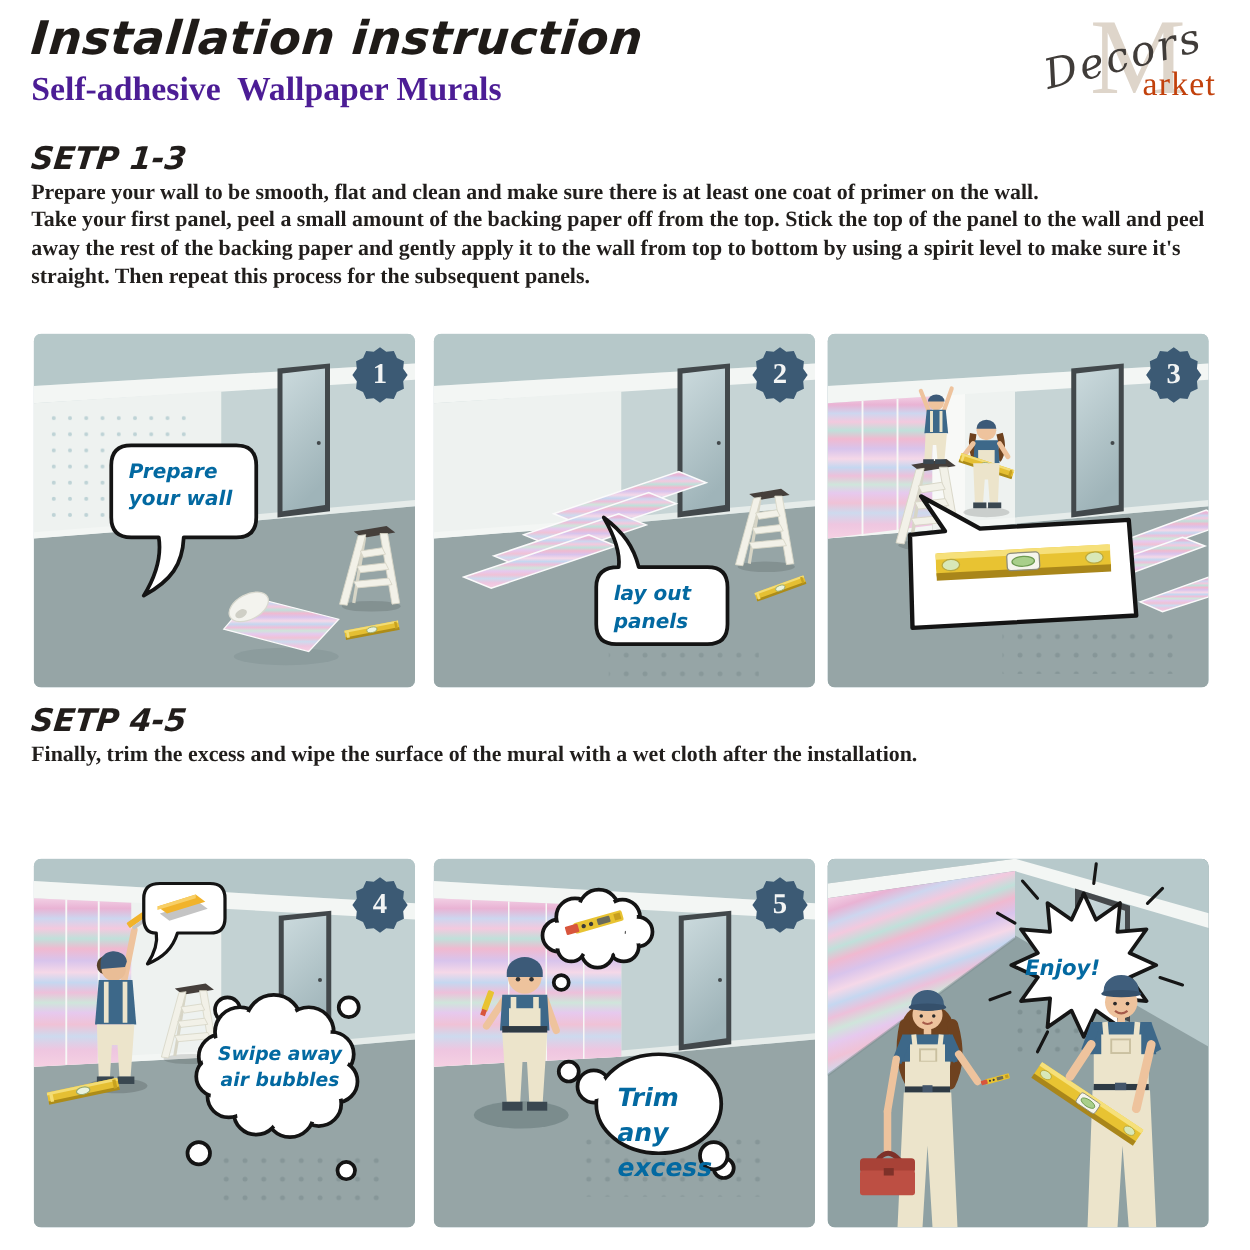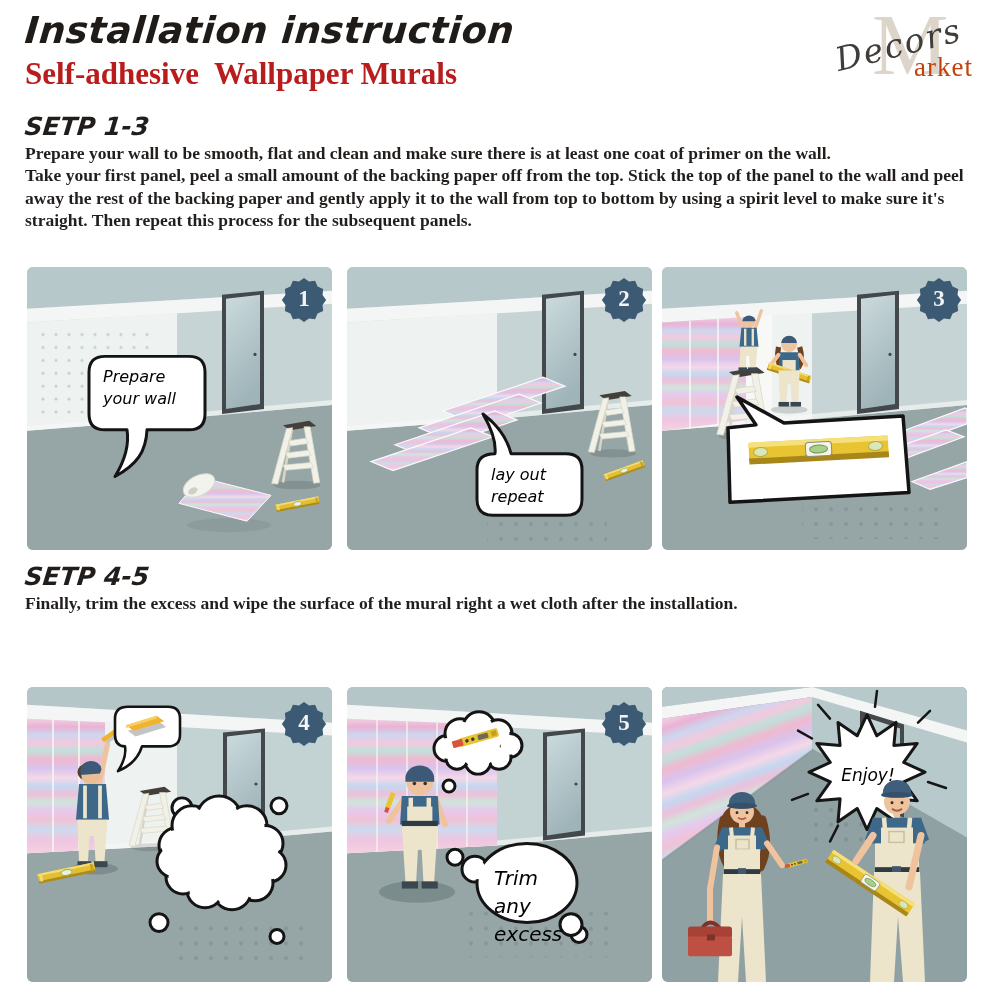--- a/index.html
+++ b/index.html
@@ -2,21 +2,21 @@
 <html><head>
 <meta charset="utf-8">
 <style>
   html,body{margin:0;padding:0;background:#ffffff;}
   .page{position:relative;width:1000px;height:1000px;background:#ffffff;overflow:hidden;
         font-family:"Liberation Sans",sans-serif;}
   .title{position:absolute;left:25px;top:12px;font-family:"DejaVu Sans",sans-serif;
          font-style:italic;font-weight:900;font-size:37px;line-height:1;color:#1f1b18;
          transform:skewX(-5deg);letter-spacing:.5px;}
   .subtitle{position:absolute;left:25px;top:57px;font-family:"Liberation Serif",serif;
-         font-weight:700;font-size:31px;line-height:1.1;color:#b91c1c;white-space:pre-wrap;}
+         font-weight:700;font-size:27px;line-height:1.1;color:#4c1d95;white-space:pre-wrap;}
   .logo{position:absolute;left:838px;top:6px;width:155px;height:92px;}
   .logo-m{position:absolute;left:34px;top:-4px;font-family:"Liberation Serif",serif;
          font-size:86px;line-height:1;color:#ded5ca;}
   .logo-script{position:absolute;left:-4px;top:22px;font-family:"DejaVu Serif",serif;
          font-style:italic;font-size:33px;line-height:1;color:#403c39;
          transform:rotate(-14deg);letter-spacing:2px;}
   .logo-rest{position:absolute;left:76px;top:48px;font-family:"Liberation Serif",serif;
          font-size:27px;line-height:1;color:#c2410c;letter-spacing:1px;}
   .sec-heading{position:absolute;left:25px;font-family:"DejaVu Sans",sans-serif;
          font-style:italic;font-weight:900;font-size:25px;line-height:1;color:#211d1b;
@@ -25,21 +25,21 @@
          font-weight:600;font-size:17.5px;line-height:1.28;color:#211e1c;}
   .para div{white-space:pre-line;}
   .panel{position:absolute;width:305px;border-radius:6px;overflow:hidden;background:#c6d4d5;}
   .panel svg.scene{display:block;}
   .badge{position:absolute;left:252px;top:8px;width:50px;height:50px;}
   .badge svg{position:absolute;left:0;top:0;width:100%;height:100%;}
   .badge-num{position:absolute;left:0;top:0;right:0;bottom:0;display:flex;align-items:center;
          justify-content:center;font-family:"Liberation Serif",serif;font-weight:700;
          font-size:23px;color:#f2f4f4;padding-bottom:2px;}
   .bubble-text{position:absolute;font-family:"DejaVu Sans",sans-serif;font-style:italic;
-         font-weight:400;font-size:16px;line-height:1.4;color:#000000;white-space:pre-line;}
+         font-weight:700;font-size:16px;line-height:1.4;color:#0369a1;white-space:pre-line;}
   .hidden-defs{position:absolute;width:0;height:0;overflow:hidden;}
 </style>
 </head>
 <body>
 
 <svg class="hidden-defs" aria-hidden="true">
   <defs>
     <linearGradient id="gMural" x1="0" y1="0" x2="0" y2="1">
       <stop offset="0" stop-color="#f2cfe4"></stop>
         <stop offset=".06" stop-color="#e9b3d4"></stop>
@@ -222,21 +222,21 @@
         <polygon points="72,162 172,128 194,137 94,171" fill="url(#gMural)"></polygon>
         <polygon points="48,179 148,145 170,154 70,188" fill="url(#gMural)"></polygon>
         <polygon points="24,196 124,162 146,171 46,205" fill="url(#gMural)"></polygon>
       </g>
       <use href="#symLadder" width="56" height="68" transform="translate(238,124)"></use>
       <use href="#symLevel" width="42" height="10" transform="translate(256,208) rotate(-20)"></use>
       <rect x="140" y="252" width="120" height="26" fill="url(#pFloorDots)" opacity="0.35"></rect>
       <path d="M164,188 C160,172 152,160 136,148 C147,167 149,179 148,188 Q130,188 130,204 L130,234 Q130,250 146,250 L219,250 Q235,250 235,234 L235,204 Q235,188 219,188 Z" fill="#ffffff" stroke="#141414" stroke-width="3" stroke-linejoin="round"></path>
     </svg>
     <div class="bubble-text" style="left:144px;top:197px;width:86px;">lay out
-repeat</div>
+panels</div>
     <div class="badge">
       <svg viewBox="-26 -26 52 52">
           <use href="#symScallop" x="-26" y="-26" width="52" height="52"></use>
         </svg>
       <span class="badge-num">2</span>
     </div>
   </div>
 
   <div class="panel" style="left:662px;top:267px;height:283px;">
     <svg class="scene" width="305" height="283" viewBox="0 0 305 285" preserveAspectRatio="none">
@@ -288,21 +288,21 @@
     <div class="badge">
       <svg viewBox="-26 -26 52 52">
           <use href="#symScallop" x="-26" y="-26" width="52" height="52"></use>
         </svg>
       <span class="badge-num">3</span>
     </div>
   </div>
 
   <div class="sec-heading" style="top:564px;">SETP 4-5</div>
   <div class="para" style="top:592px;">
-    <div>Finally, trim the excess and wipe the surface of the mural right a wet cloth after the installation.</div>
+    <div>Finally, trim the excess and wipe the surface of the mural with a wet cloth after the installation.</div>
   </div>
 
   <div class="panel" style="left:27px;top:687px;height:295px;">
     <svg class="scene" width="305" height="295" viewBox="0 0 305 298" preserveAspectRatio="none">
       <use href="#symRoom2" width="305" height="298"></use>
       <g>
         <polygon points="0,32 78,35.5 78,164 0,168" fill="url(#gMural)"></polygon>
         <line x1="26" y1="33" x2="26" y2="166.5" stroke="#f7f8f6" stroke-width="1.5"></line>
         <line x1="52" y1="34.3" x2="52" y2="165" stroke="#f7f8f6" stroke-width="1.5"></line>
       </g>
@@ -355,20 +355,22 @@
             <circle cx="242" cy="180" r="14.5"></circle>
           <circle cx="228" cy="198" r="15.5"></circle>
             <circle cx="205" cy="206" r="16.5"></circle>
           <circle cx="178" cy="205" r="15.5"></circle>
             <circle cx="156" cy="192" r="14.5"></circle>
           <circle cx="146" cy="176" r="13.5"></circle>
             <circle cx="195" cy="170" r="42"></circle>
         </g>
       </g>
     </svg>
+    <div class="bubble-text" style="left:140px;top:146px;width:114px;text-align:center;font-size:15px;">Swipe away
+air bubbles</div>
     <div class="badge" style="top:12px;">
       <svg viewBox="-26 -26 52 52">
           <use href="#symScallop" x="-26" y="-26" width="52" height="52"></use>
         </svg>
       <span class="badge-num">4</span>
     </div>
   </div>
 
   <div class="panel" style="left:347px;top:687px;height:295px;">
     <svg class="scene" width="305" height="295" viewBox="0 0 305 298" preserveAspectRatio="none">
@@ -533,16 +535,16 @@
         <rect x="38" y="94" width="44" height="5" fill="#2e3a44"></rect>
         <rect x="55" y="93" width="9" height="7" fill="#44566b"></rect>
         <polygon points="37,99 83,99 88,210 66,210 61,144 57,210 33,210" fill="#ece4cb"></polygon>
       </g>
       <use href="#symBigLevel" width="100" height="21" transform="translate(172,162) rotate(34)"></use>
       <g stroke="#eec39d" stroke-width="7" stroke-linecap="round">
         <line x1="211" y1="150" x2="194" y2="176"></line>
         <line x1="259" y1="150" x2="247" y2="202"></line>
       </g>
     </svg>
-    <div class="bubble-text" style="left:158px;top:77px;width:96px;text-align:center;font-size:17px;">Enjoy!</div>
+    <div class="bubble-text" style="left:158px;top:77px;width:96px;font-size:17px;">Enjoy!</div>
   </div>
 
 </div>
 
 </body></html>

